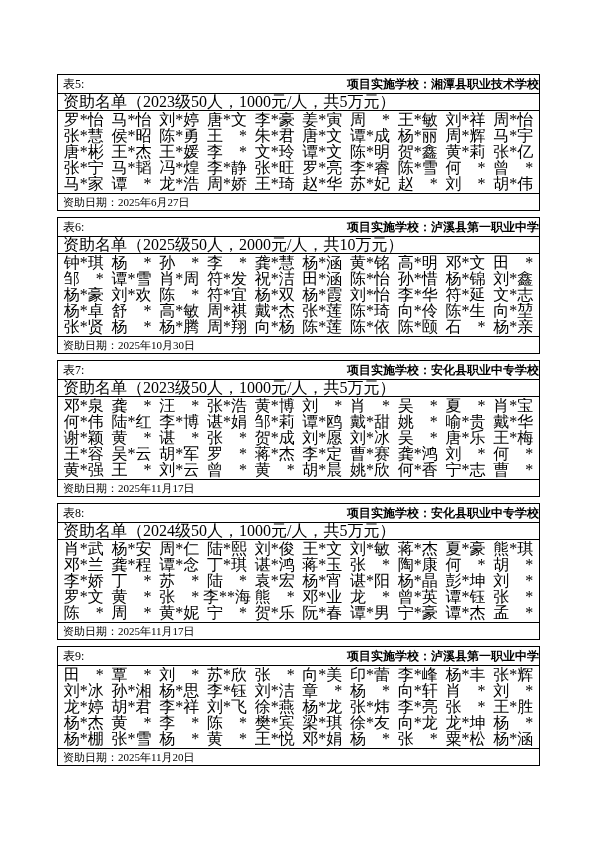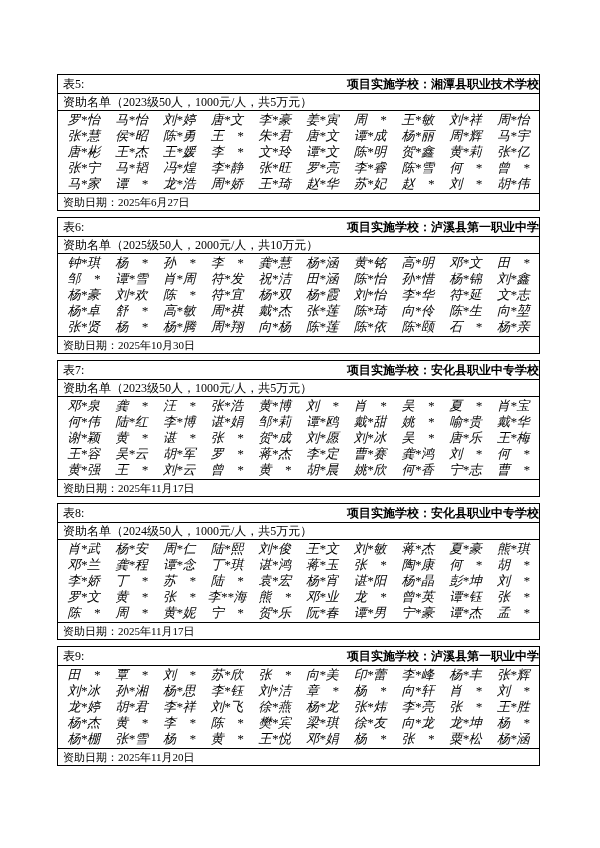--- a/index.html
+++ b/index.html
@@ -46,34 +46,33 @@
   .tbl-school {
     display: block;
     text-align: right;
     font-weight: bold;
   }
   .row-subsidy {
     height: 16px;
     line-height: 16px;
     border-bottom: 1px solid #000000;
     padding-left: 5px;
-    font-size: 12px;
+    font-size: 16px;
     white-space: nowrap;
     font-family: Liberation Serif, serif;
   }
   .names {
     padding: 1px 2px;
   }
   .name-row {
     display: grid;
     grid-template-columns: repeat(10, 1fr);
     height: 16px;
     line-height: 16px;
-    font-size: 13px;
-    font-style: italic;
+    font-size: 16px;
   }
   .name-cell {
     text-align: center;
     white-space: nowrap;
     overflow: hidden;
   }
   .row-date {
     height: 16px;
     line-height: 16px;
     border-top: 1px solid #000000;

